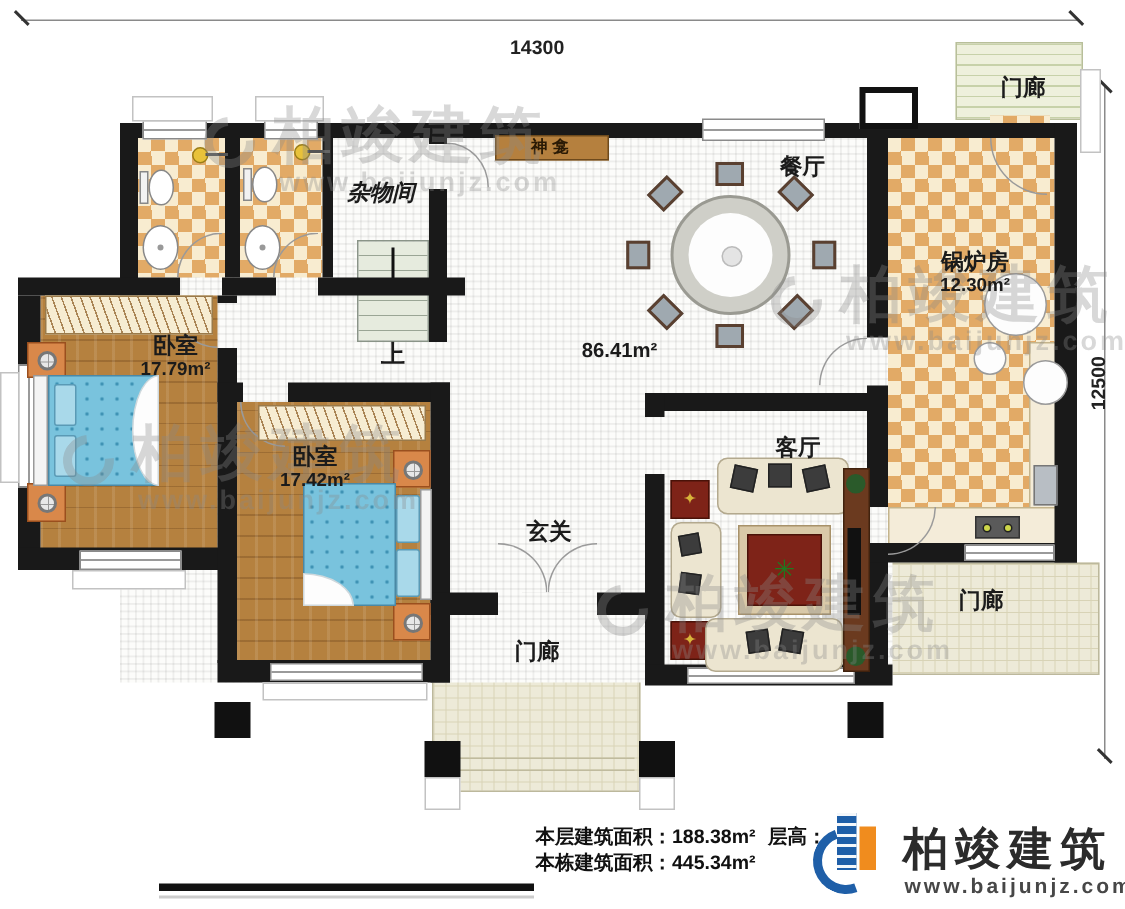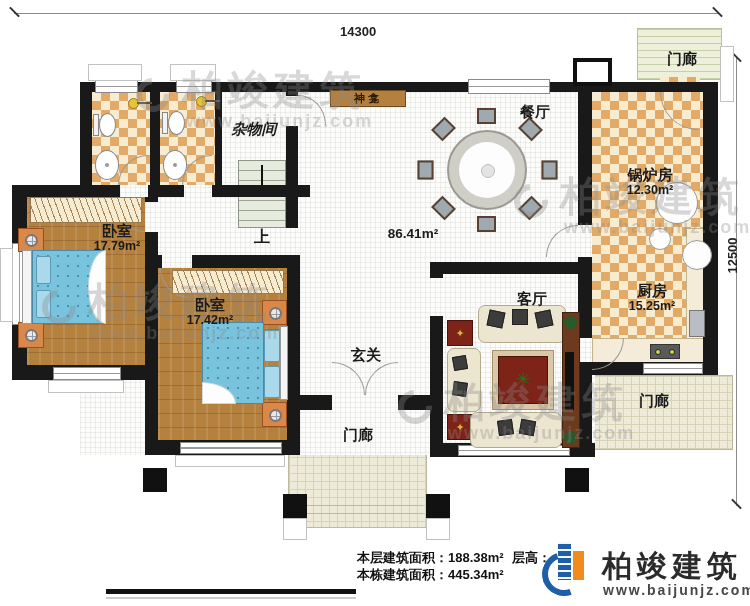--- a/index.html
+++ b/index.html
@@ -294,24 +294,20 @@
     <div class="rname">卧室</div>
     <div class="rarea">17.42m²</div>
   </div>
   <div class="rlabel" style="left:503px;top:103px;width:64px;">
     <div class="rname">餐厅</div>
   </div>
   <div class="rlabel" style="left:600px;top:166px;width:100px;">
     <div class="rname">锅炉房</div>
     <div class="rarea">12.30m²</div>
   </div>
-  <div class="rlabel" style="left:606px;top:282px;width:92px;">
-    <div class="rname">厨房</div>
-    <div class="rarea">15.25m²</div>
-  </div>
   <div class="rlabel" style="left:500px;top:290px;width:64px;">
     <div class="rname">客厅</div>
   </div>
   <div class="rlabel" style="left:336px;top:346px;width:60px;">
     <div class="rname">玄关</div>
   </div>
   <div class="rlabel" style="left:376px;top:226px;width:74px;">
     <div class="rarea" style="font-size:13.5px;">86.41m²</div>
   </div>
   <div class="rlabel" style="left:248px;top:228px;width:28px;">

